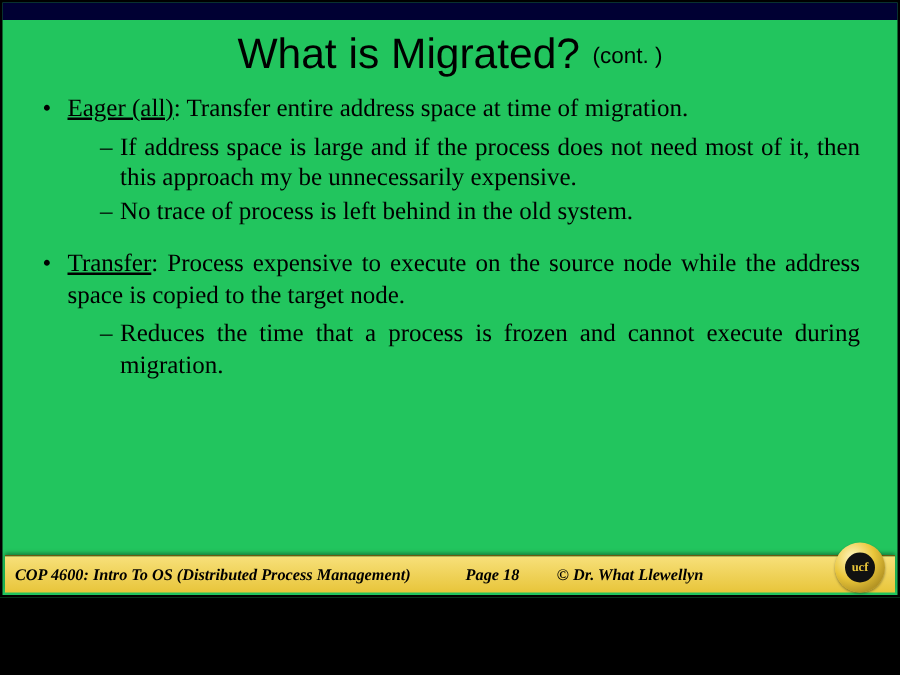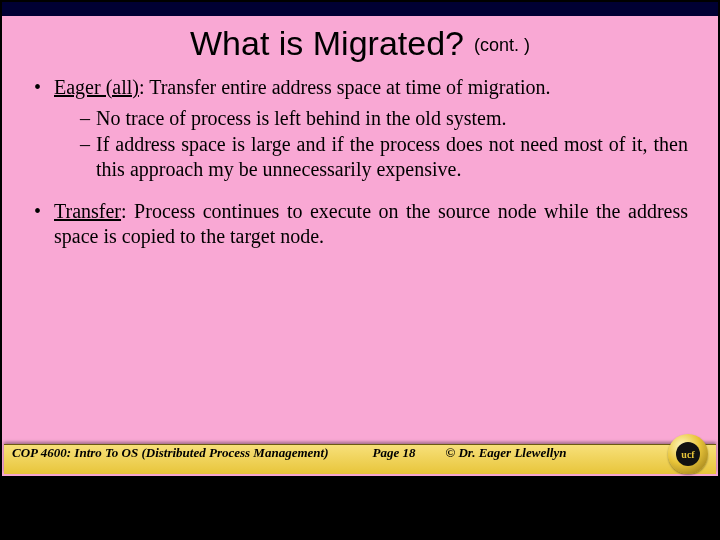--- a/index.html
+++ b/index.html
@@ -7,21 +7,21 @@
     width: 720px;
     height: 540px;
     background: #000;
     font-family: "Times New Roman", Times, serif;
     overflow: hidden;
   }
   .slide {
     position: relative;
     width: 720px;
     height: 478px;
-    background: #f9a8d4;
+    background: #22c55e;
     border: 2px solid #000;
   }
   .top-stripe {
     height: 14px;
     background: #000033;
   }
   .title-wrap {
     text-align: center;
     padding: 8px 0 12px 0;
   }
@@ -76,21 +76,21 @@
     top: 0;
   }
   .footer {
     position: absolute;
     left: 2px; right: 2px; bottom: 2px;
     height: 30px;
     background: linear-gradient(#f7e07a, #e8c53a);
     border-top: 1px solid #6b5a10;
     box-shadow: 0 -2px 3px rgba(0,0,0,0.35);
     display: flex;
-    align-items: flex-start;
+    align-items: center;
     font-family: "Times New Roman", Times, serif;
     font-style: italic;
     font-weight: bold;
     font-size: 13px;
     color: #000;
   }
   .footer .course { margin-left: 8px; white-space: nowrap; }
   .footer .page { margin-left: 44px; white-space: nowrap; }
   .footer .copy { margin-left: 30px; white-space: nowrap; }
   .logo {
@@ -131,36 +131,37 @@
     <span class="title">What is Migrated?</span>
     <span class="title-cont">(cont. )</span>
   </div>
 
   <div class="content">
 
     <div class="bullet-main">
       <span class="lead">Eager (all)</span><span>: Transfer entire address space at time of migration.</span>
     </div>
     <div class="sub-list">
+      <div class="sub-item">If address space is large and if the process does not need most of it, then this approach my be unnecessarily expensive.</div>
       <div class="sub-item">No trace of process is left behind in the old system.</div>
-      <div class="sub-item">If address space is large and if the process does not need most of it, then this approach my be unnecessarily expensive.</div>
     </div>
 
     <div class="bullet-main">
-      <span class="lead">Transfer</span><span>: Process continues to execute on the source node while the address space is copied to the target node.</span>
+      <span class="lead">Transfer</span><span>: Process expensive to execute on the source node while the address space is copied to the target node.</span>
     </div>
     <div class="sub-list">
+      <div class="sub-item">Reduces the time that a process is frozen and cannot execute during migration.</div>
     </div>
 
   </div>
 
   <div class="footer">
     <span class="course">COP 4600: Intro To OS  (Distributed Process Management)</span>
     <span class="page">Page 18</span>
-    <span class="copy">© Dr. Eager Llewellyn</span>
+    <span class="copy">© Dr. What Llewellyn</span>
   </div>
 
   <div class="logo">
     <div class="logo-outer">
       <div class="logo-inner">
         <span class="logo-text">ucf</span>
       </div>
     </div>
   </div>
 </div>

